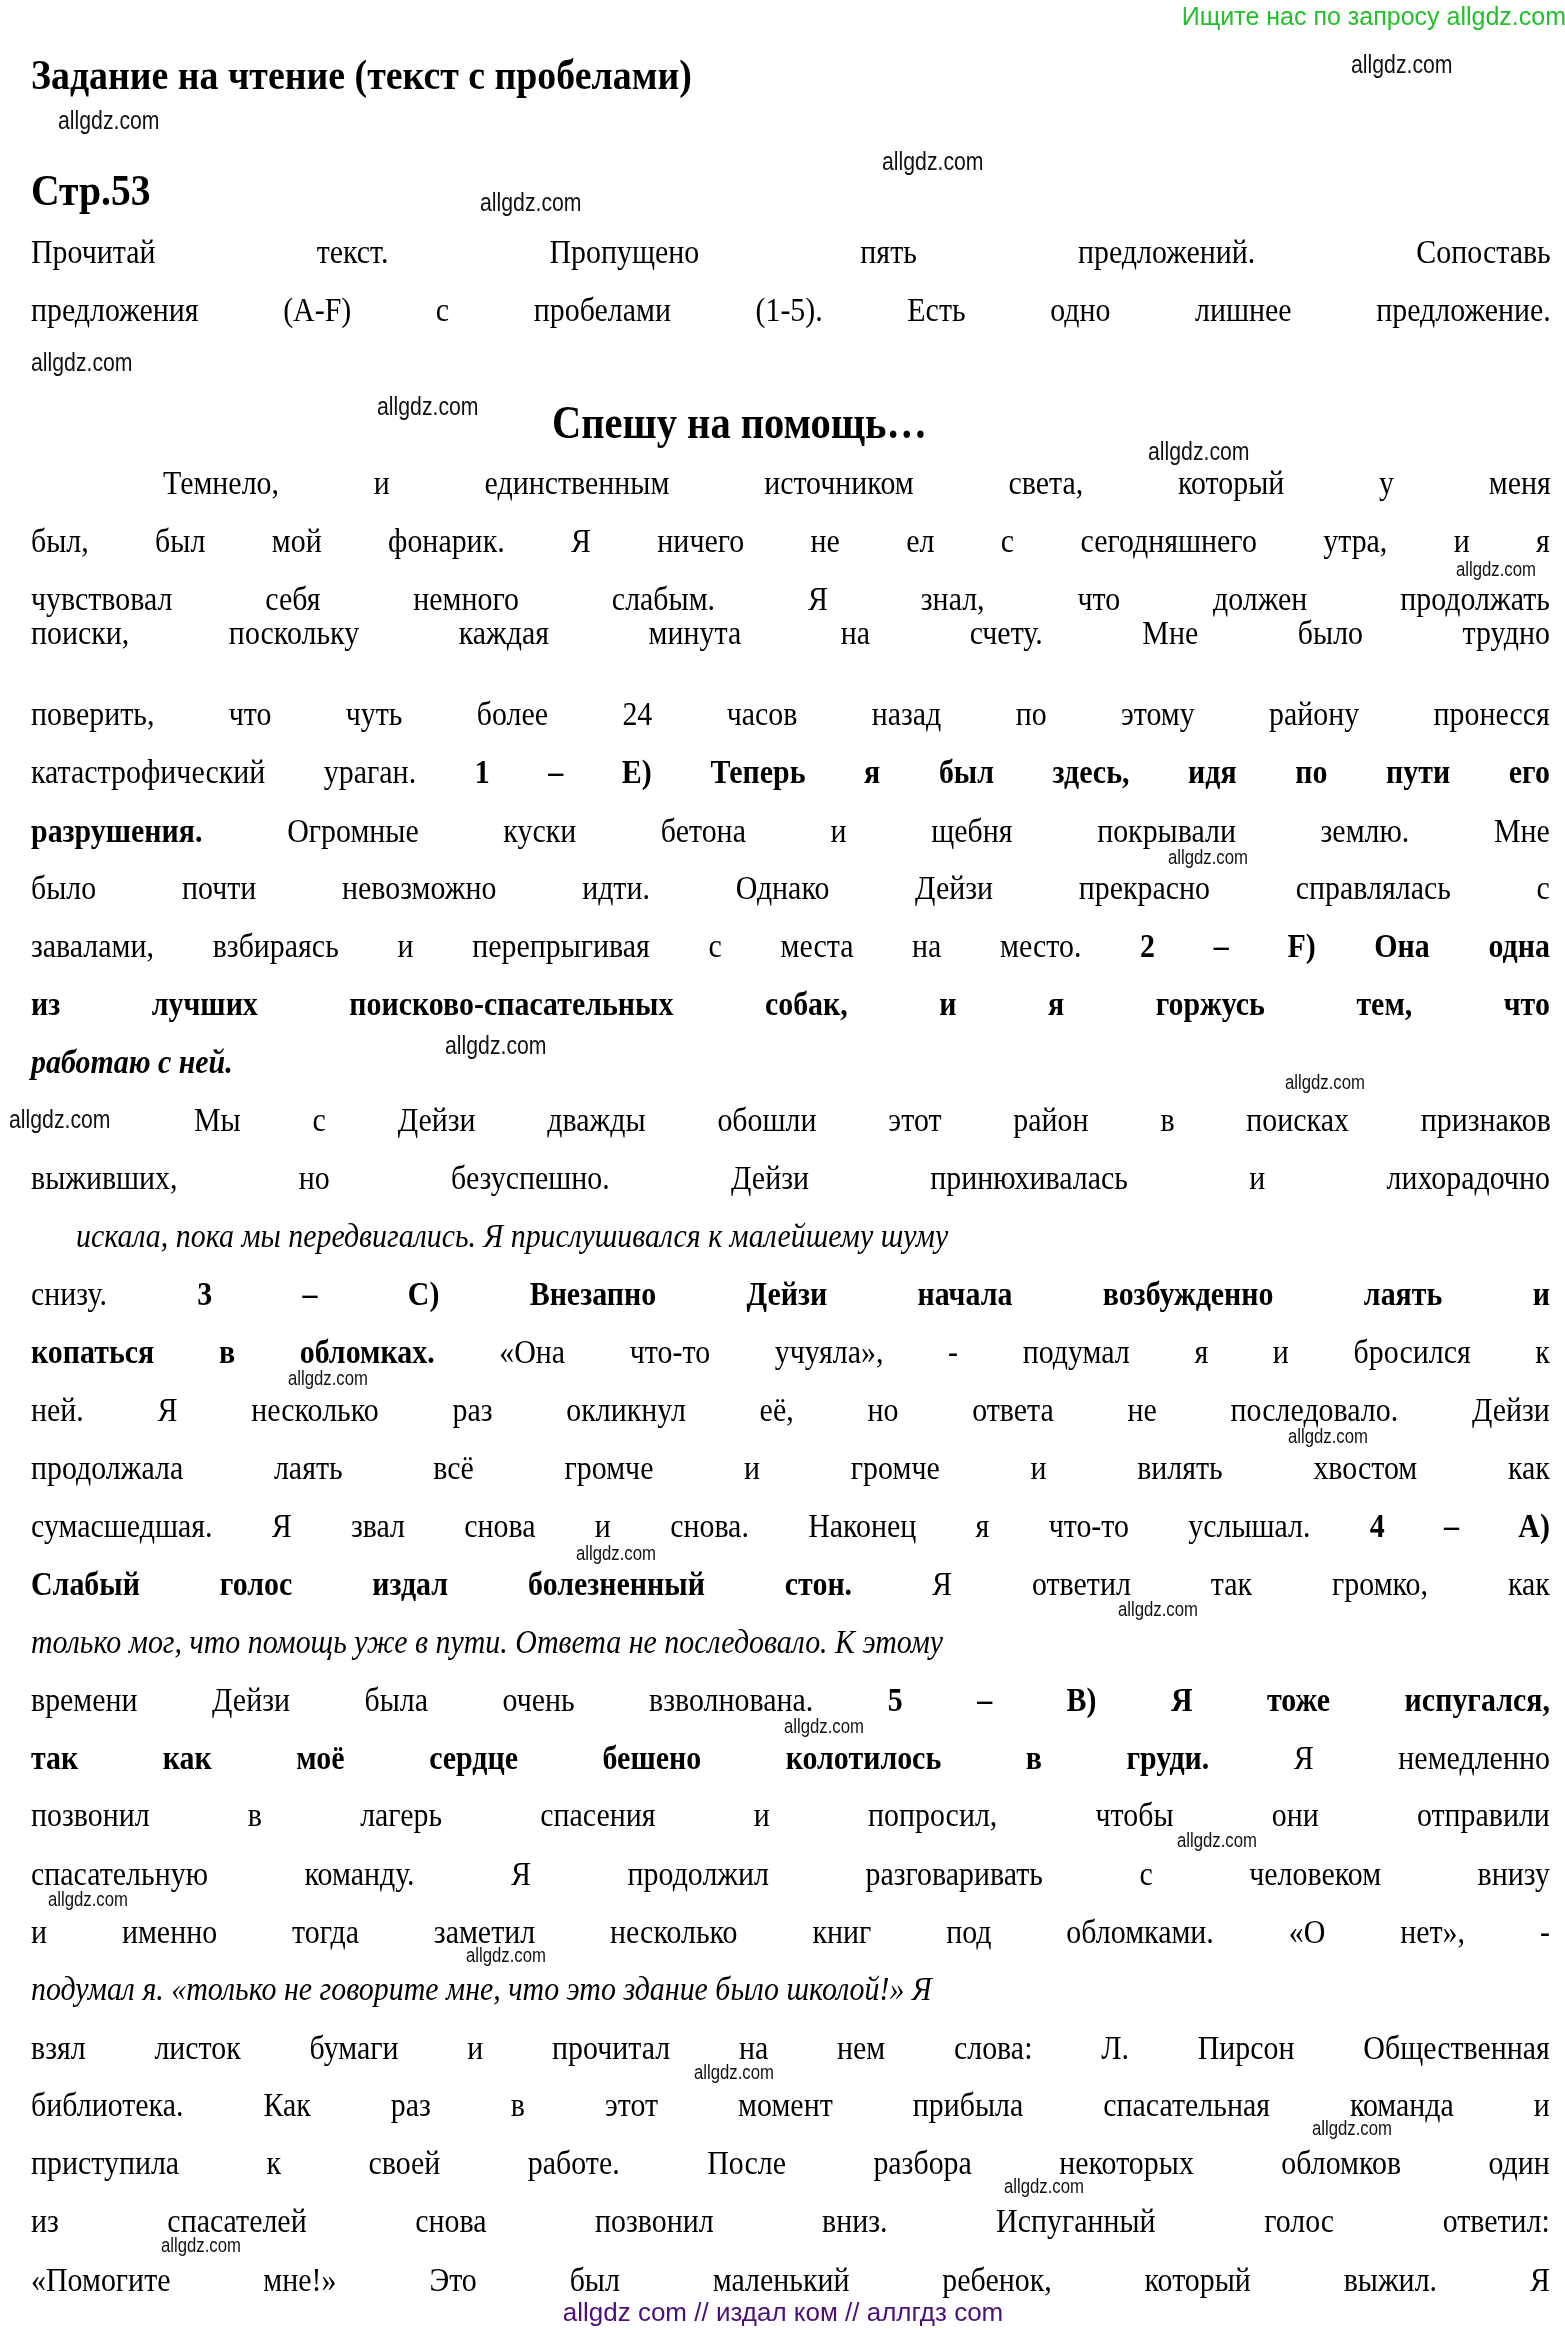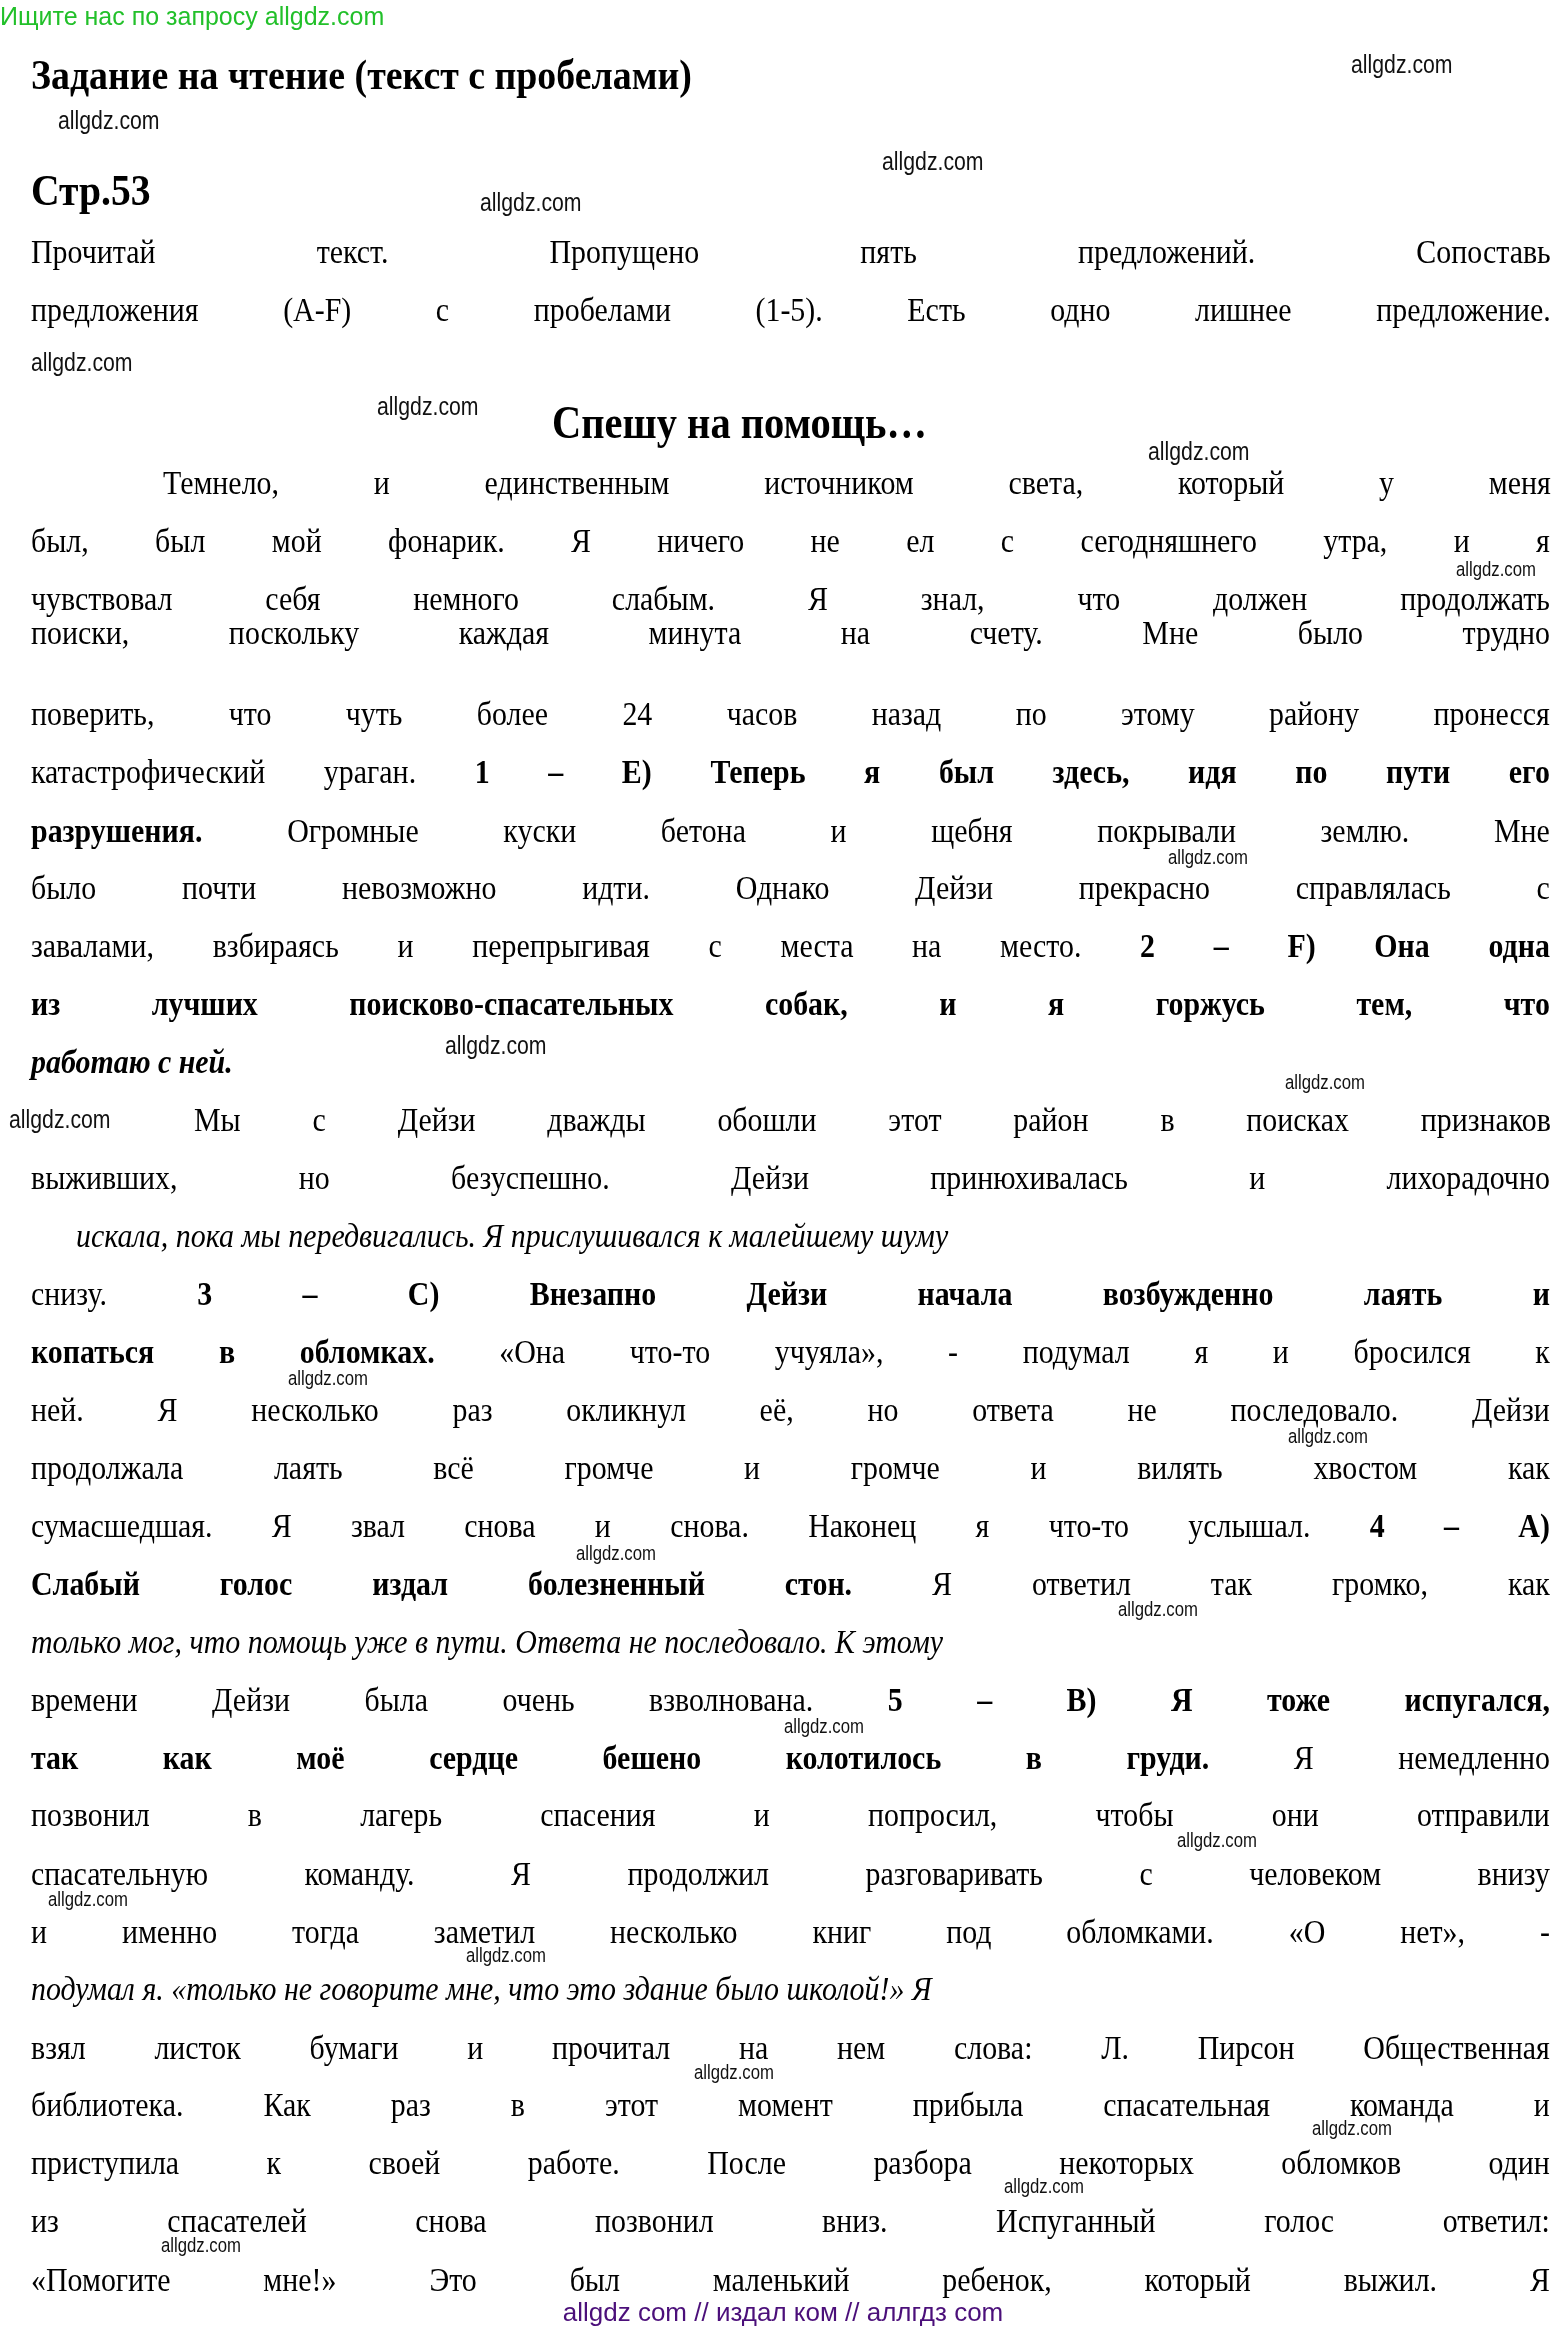--- a/index.html
+++ b/index.html
@@ -1,21 +1,21 @@
 <!DOCTYPE html>
 <html style="font-size:13.7px"><head>
 <meta charset="utf-8">
 <style>
   html, body { margin: 0; padding: 0; background: #ffffff; }
   body {
     width: 1566px; height: 2330px; position: relative; overflow: hidden;
     font-family: "Liberation Serif", "DejaVu Serif", serif; color: #000;
   }
   .top-banner {
-    position: absolute; top: 1.7px; left: 0; width: 1566px; text-align: left;
+    position: absolute; top: 1.7px; left: 0; width: 1566px; text-align: right;
     font-family: "Liberation Sans", "DejaVu Sans", sans-serif;
     font-size: 25px; color: #22c02a; letter-spacing: 0px; cursor: pointer;
   }
   .title {
     position: absolute; left: 31px; top: 50px; font-weight: bold; font-size: 43px;
     transform: scaleX(0.88); transform-origin: left top; white-space: nowrap;
   }
   .page-ref {
     position: absolute; left: 31px; top: 164px; font-weight: bold; font-size: 45px;
     transform: scaleX(0.88); transform-origin: left top; white-space: nowrap;

